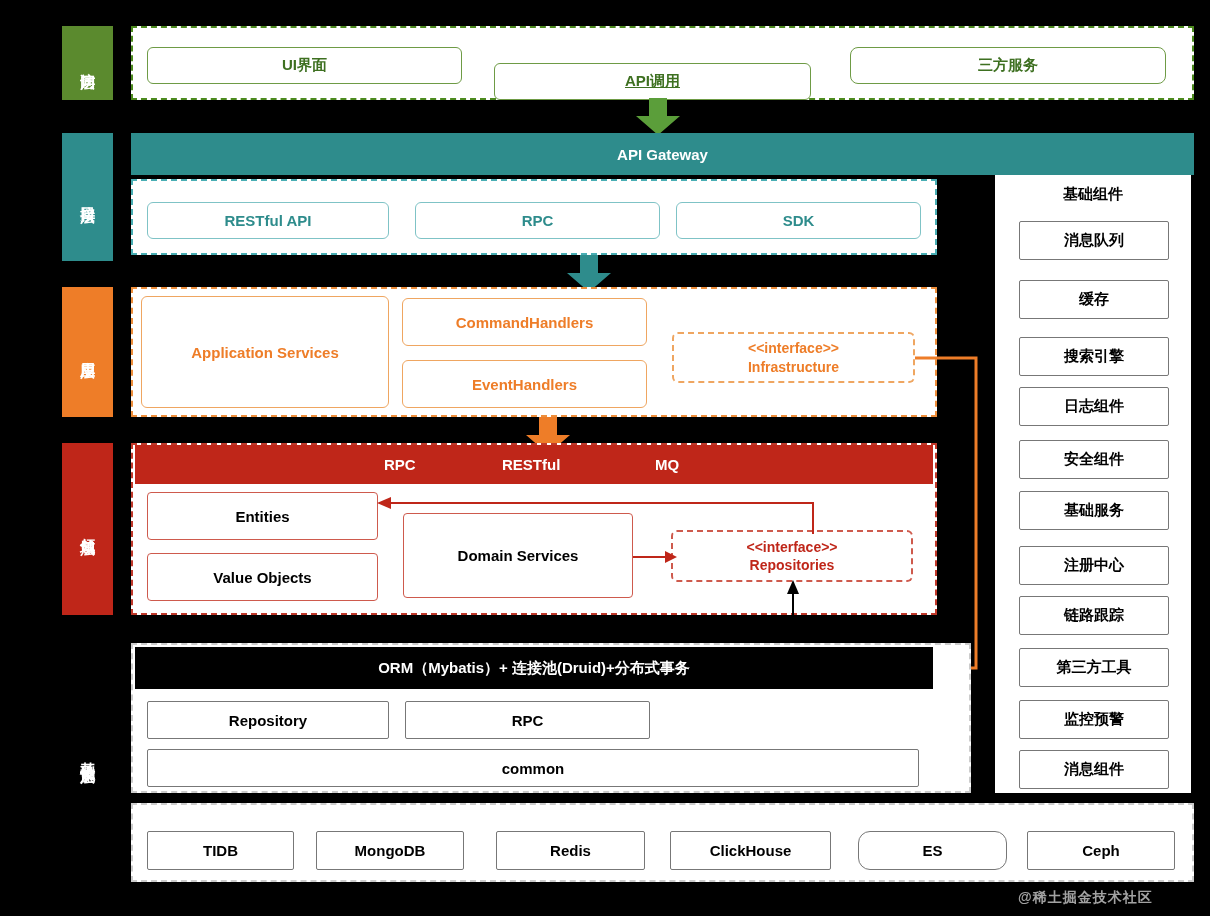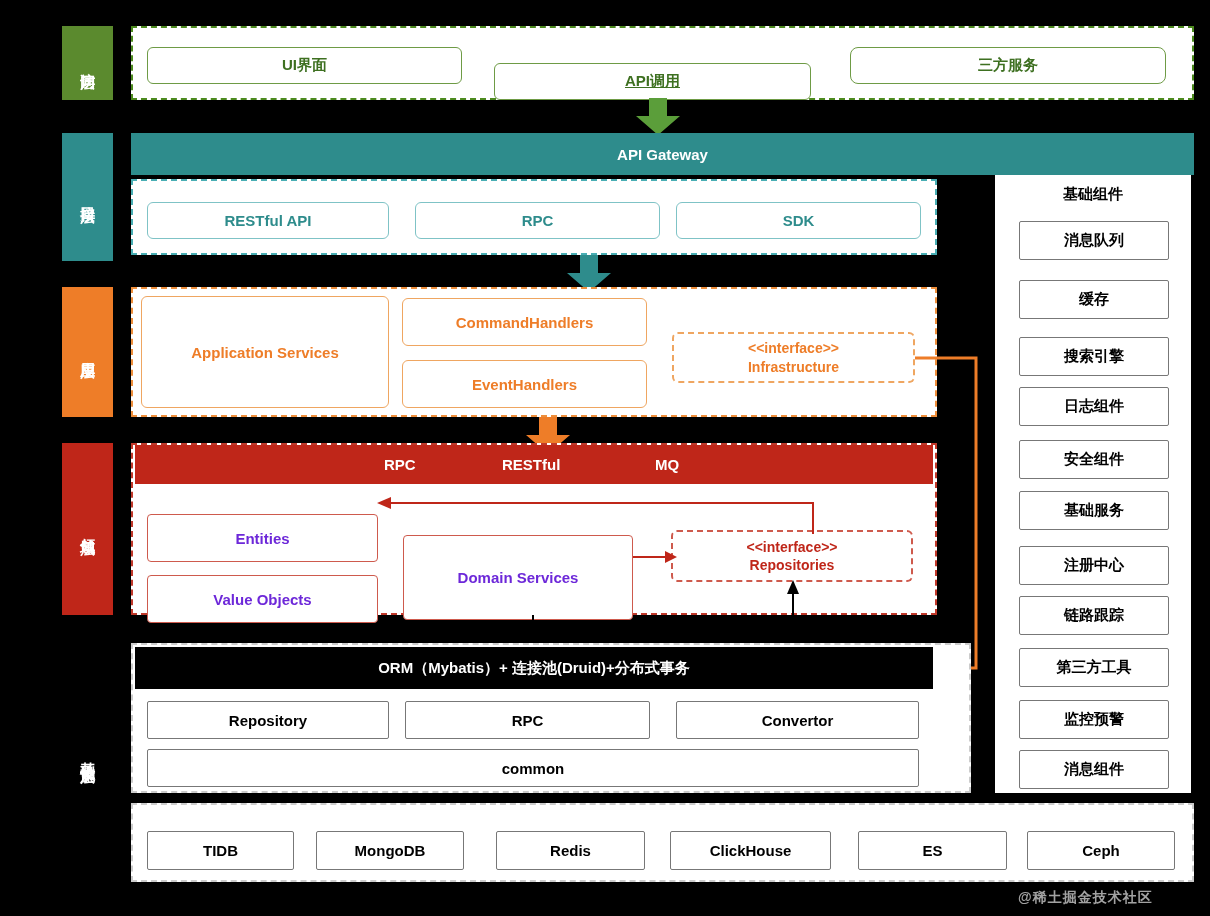--- a/index.html
+++ b/index.html
@@ -41,21 +41,21 @@
   
   .orange-tab{background:#EE7D28;}
   .dash-orange{border:2px dashed #EE8F3C;}
   .node-orange{border:1px solid #EFA661;border-radius:6px;color:#EE7D28;font-size:15px;}
   .node-orange-iface{border:2px dashed #EFA661;border-radius:6px;color:#EE7D28;font-size:14px;line-height:1.3;flex-direction:column;}
 
   
   .red-tab{background:#BF2619;}
   .dash-red{border:2px dashed #C0392B;}
   .bar-red{background:#BF2619;color:#fff;display:flex;align-items:center;font-weight:700;font-size:15px;}
-  .node-red{border:1px solid #CE5A4D;border-radius:4px;color:#6d28d9;font-size:15px;margin-top:22px;}
+  .node-red{border:1px solid #CE5A4D;border-radius:4px;color:#000000;font-size:15px;}
   .node-red-iface{border:2px dashed #CE5A4D;border-radius:6px;color:#BF2619;font-size:14px;line-height:1.3;flex-direction:column;}
 
   
   .dash-black{border:2px dashed #ffffff;}
   .dash-gray{border:2px dashed #cccccc;}
   .bar-black{background:#000;color:#fff;display:flex;align-items:center;justify-content:center;font-weight:700;font-size:15px;}
   .node-bw{border:1px solid #777;border-radius:2px;color:#000;font-size:15px;}
 
   
   .side-title{display:flex;align-items:center;justify-content:center;font-weight:700;font-size:15px;color:#000;}
@@ -185,41 +185,38 @@
   <div class="abs layer-box dash-gray" style="left:131px;top:643px;width:840px;height:150px;"></div>
   <div class="abs bar-black" style="left:135px;top:647px;width:798px;height:42px;">
     <span>ORM（Mybatis）+ 连接池(Druid)+分布式事务</span>
   </div>
   <div class="abs node node-bw" style="left:147px;top:701px;width:242px;height:38px;">
     <span>Repository</span>
   </div>
   <div class="abs node node-bw" style="left:405px;top:701px;width:245px;height:38px;">
     <span>RPC</span>
   </div>
-  <div class="abs node node-bw" style="left:676px;top:701px;width:243px;height:38px;">
-    <span>Convertor</span>
-  </div>
   <div class="abs node node-bw" style="left:147px;top:749px;width:772px;height:38px;">
     <span>common</span>
   </div>
 
   <div class="abs layer-box dash-gray" style="left:131px;top:803px;width:1063px;height:79px;"></div>
   <div class="abs node node-bw" style="left:147px;top:831px;width:147px;height:39px;">
     <span>TIDB</span>
   </div>
   <div class="abs node node-bw" style="left:316px;top:831px;width:148px;height:39px;">
     <span>MongoDB</span>
   </div>
   <div class="abs node node-bw" style="left:496px;top:831px;width:149px;height:39px;">
     <span>Redis</span>
   </div>
   <div class="abs node node-bw" style="left:670px;top:831px;width:161px;height:39px;">
     <span>ClickHouse</span>
   </div>
-  <div class="abs node node-bw" style="left:858px;top:831px;width:149px;height:39px;">
+  <div class="abs node node-bw" style="left:858px;top:831px;width:149px;height:39px;border-radius:12px;">
     <span>ES</span>
   </div>
   <div class="abs node node-bw" style="left:1027px;top:831px;width:148px;height:39px;">
     <span>Ceph</span>
   </div>
 
   <div class="abs layer-box dash-black" style="left:995px;top:175px;width:196px;height:618px;"></div>
   <div class="abs side-title" style="left:999px;top:180px;width:188px;height:28px;">
     <span>基础组件</span>
   </div>

